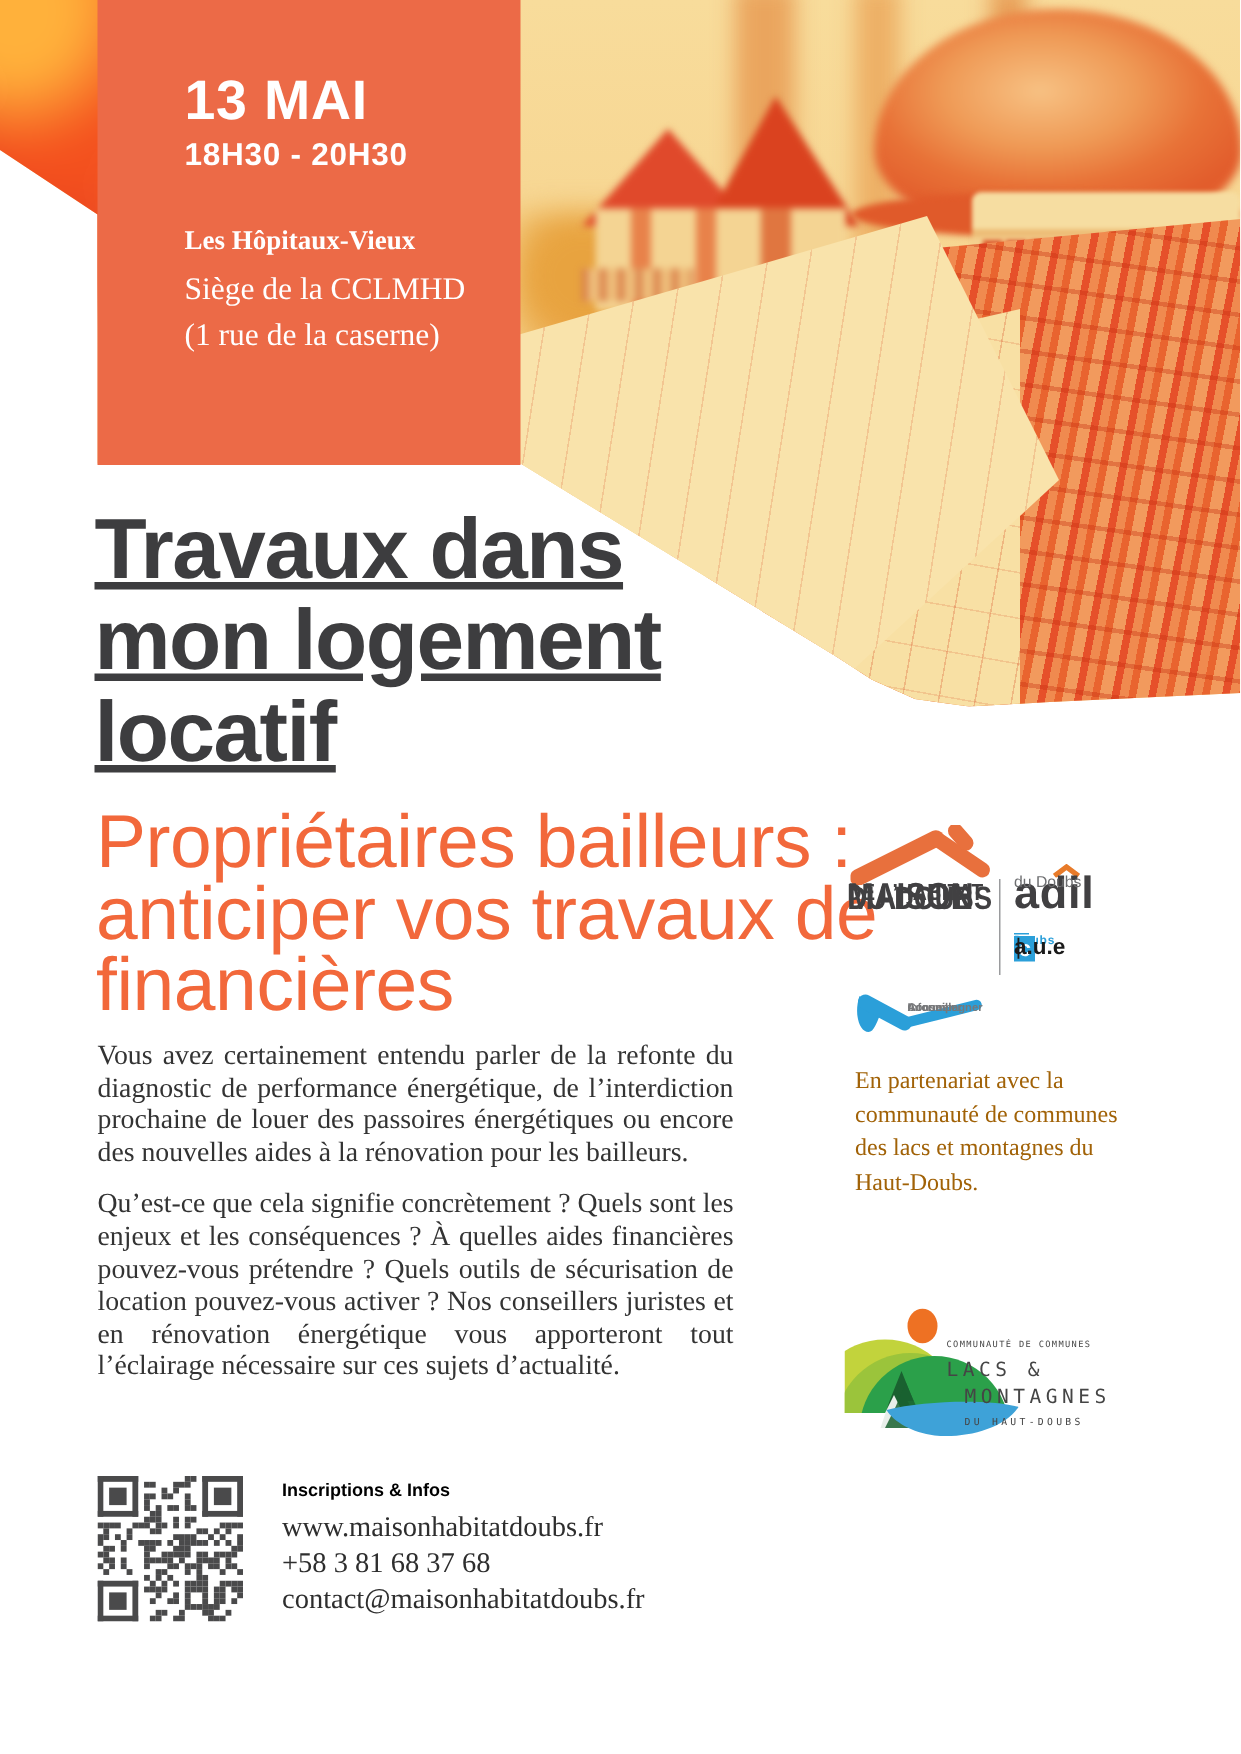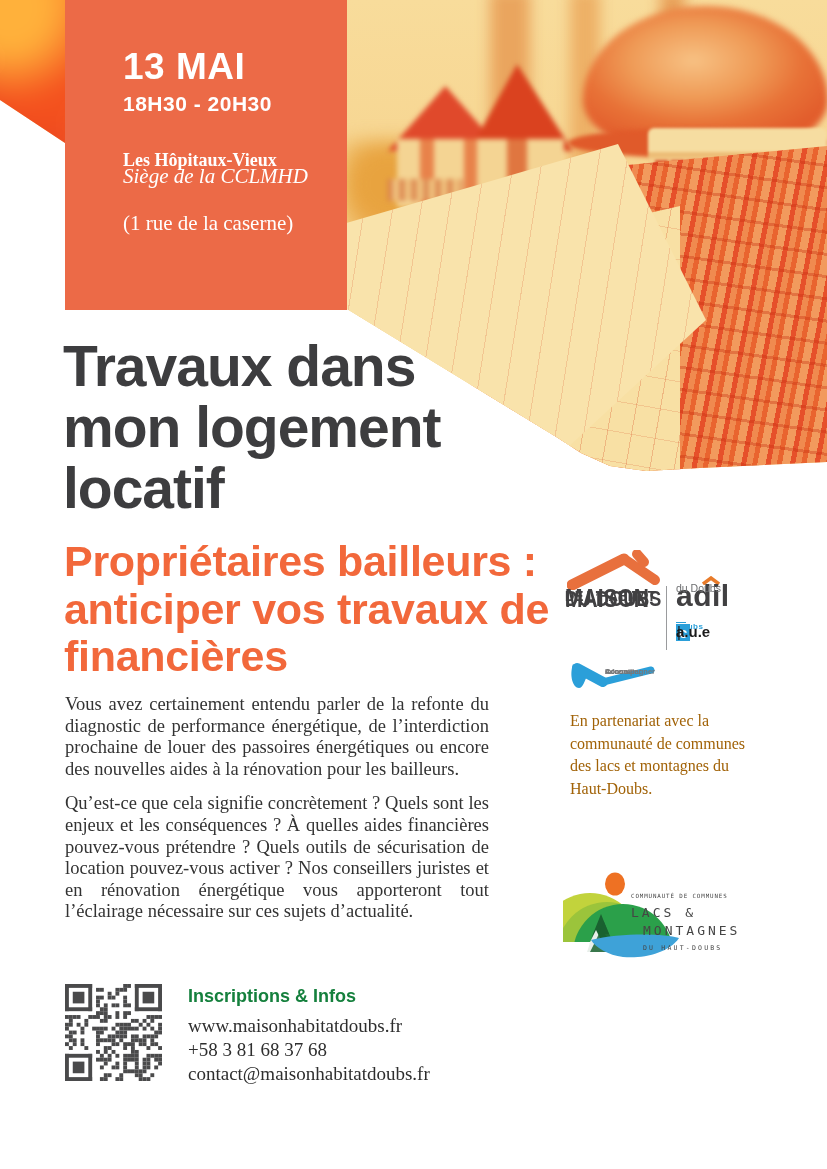--- a/index.html
+++ b/index.html
@@ -59,27 +59,27 @@
                radial-gradient(circle at 22% 70%,#e8401f 0 26%,transparent 55%),
                radial-gradient(circle at 72% 15%,#ff7a21 0 28%,transparent 55%),
                radial-gradient(circle at 45% 85%,#f3682b 0 22%,transparent 50%);}
 
   
   .info-box{position:absolute;left:65px;top:0;width:282px;height:310px;background:#ec6a47;}
   .info-box>div{position:absolute;left:58px;color:#fff;white-space:nowrap;}
   .ev-date{top:46px;font-size:37px;font-weight:700;letter-spacing:.5px;}
   .ev-time{top:92px;font-size:21px;font-weight:700;letter-spacing:.5px;}
   .ev-city{top:150px;font-family:"Liberation Serif",serif;font-weight:700;font-size:18px;}
-  .ev-venue{top:164px;font-family:"Liberation Serif",serif;font-size:21px;font-style:italic;}
+  .ev-venue{top:180px;font-family:"Liberation Serif",serif;font-size:21px;}
   .ev-addr{top:211px;font-family:"Liberation Serif",serif;font-size:21px;}
 
   
   .title{position:absolute;left:63px;top:336px;color:#3d3d3f;font-size:57px;font-weight:700;
-         line-height:61px;letter-spacing:-1px;white-space:nowrap;}
-  .subtitle{position:absolute;left:64px;top:538px;color:#f2683b;font-size:43px;font-weight:700;
+         line-height:61px;letter-spacing:-1px;white-space:nowrap;text-decoration:underline;}
+  .subtitle{position:absolute;left:64px;top:538px;color:#f2683b;font-size:50px;font-weight:400;
          line-height:47.5px;letter-spacing:-.3px;white-space:nowrap;}
 
   
   .body-copy{position:absolute;left:65px;top:694px;width:424px;
     font-family:"Liberation Serif",serif;font-size:18.5px;line-height:21.6px;color:#333;
     text-align:justify;}
   .body-copy p{margin:0 0 13px 0;}
 
   
   .mhd{position:absolute;left:565px;top:550px;width:235px;height:150px;}
@@ -109,21 +109,21 @@
   .partner{position:absolute;left:570px;top:710px;width:178px;
     font-family:"Liberation Serif",serif;font-size:16px;line-height:22.5px;color:#a16207;}
 
   
   .lacs{position:absolute;left:563px;top:856px;width:200px;height:106px;}
   .lacs text{font-family:"DejaVu Sans Mono",monospace;fill:#454545;}
 
   
   .qr{position:absolute;left:65px;top:984px;width:97px;height:97px;}
   .contact{position:absolute;left:188px;top:986px;}
-  .contact-heading{font-size:18px;font-weight:700;color:#15803d;margin:0 0 7px 0;}
+  .contact-heading{font-size:12px;font-weight:700;color:#000000;margin:0 0 7px 0;}
   .contact-line{font-family:"Liberation Serif",serif;font-size:19px;line-height:24px;color:#2e2e2e;}
 </style>
 </head>
 <body>
 
 <div class="page">
 
   <div class="hero">
     <div class="ph ph-pillars"></div>
     <div class="ph ph-field"></div>

